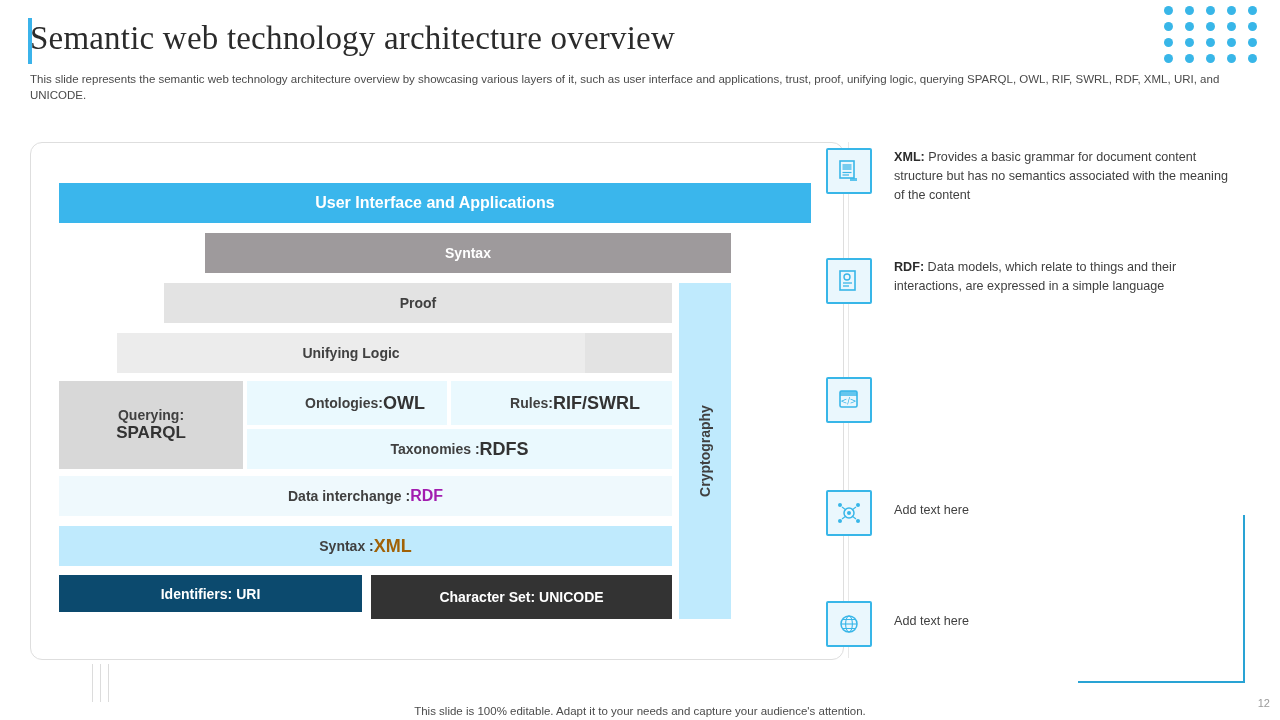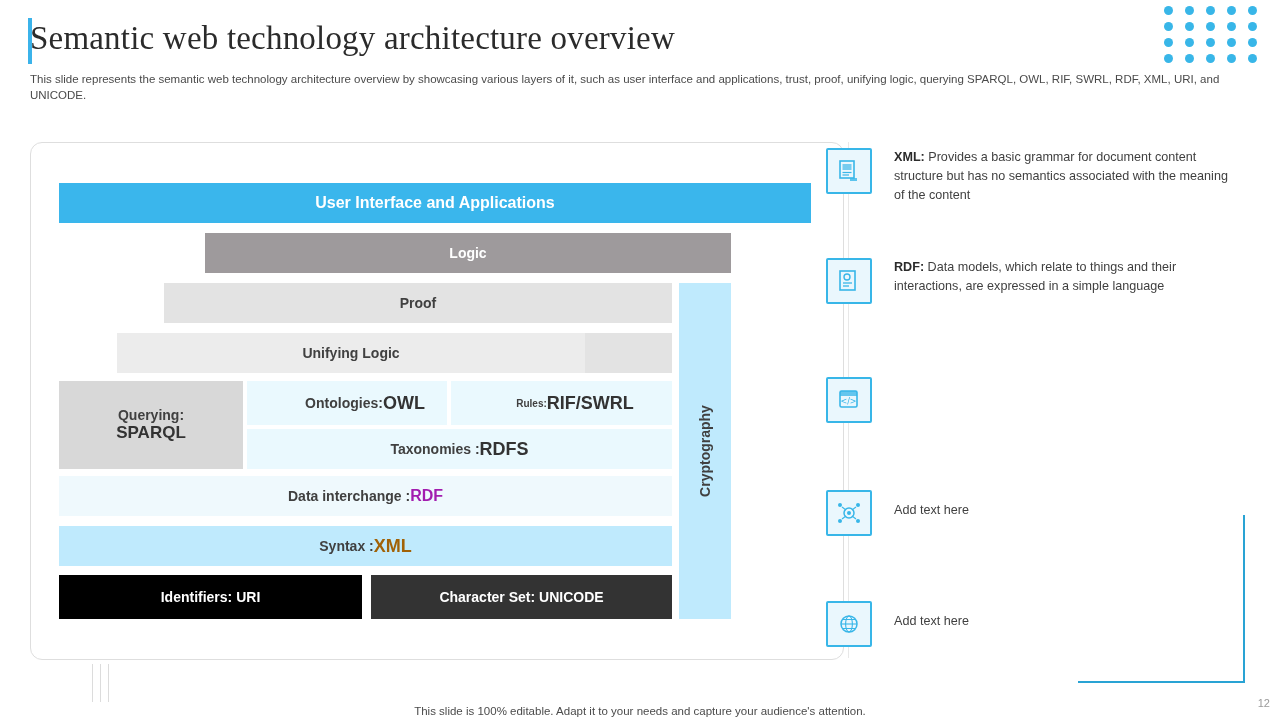--- a/index.html
+++ b/index.html
@@ -84,21 +84,21 @@
     <i style="left: 84px; top: 48px;"></i>
   </div>
 
 <div id="diagram-card">
 
   <div class="band" style="left:28px;top:40px;width:752px;height:40px;background:#3ab6ec;">
     <span style="color:#fff;font-size:16px;">User Interface and Applications</span>
   </div>
 
   <div class="band" style="left:174px;top:90px;width:526px;height:40px;background:#9e9a9c;">
-    <span style="color:#fff;font-size:14px;">Logic</span>
+    <span style="color:#fff;font-size:14px;">Syntax</span>
   </div>
 
   <div class="band" style="left:133px;top:140px;width:508px;height:40px;background:#e3e3e3;">
     <span style="font-size:14px;">Proof</span>
   </div>
 
   <div class="band" style="left:86px;top:190px;width:468px;height:40px;background:#ececec;">
     <span style="font-size:14px;">Unifying Logic</span>
   </div>
 
@@ -109,40 +109,40 @@
     <span style="font-size:14px;font-weight:bold;color:#404040;">Querying:</span>
     <span style="font-size:17px;font-weight:bold;color:#333;">SPARQL</span>
   </div>
 
   <div class="band" style="left:216px;top:238px;width:200px;height:44px;background:#eaf9fe;">
     <span style="font-size:14px;margin-left:36px;">Ontologies:</span>
     <span style="font-size:18px;font-weight:bold;color:#333;">OWL</span>
   </div>
 
   <div class="band" style="left:420px;top:238px;width:221px;height:44px;background:#eaf9fe;">
-    <span style="font-size:10px;margin-left:27px;">Rules:</span>
+    <span style="font-size:14px;margin-left:27px;">Rules:</span>
     <span style="font-size:18px;font-weight:bold;color:#333;">RIF/SWRL</span>
   </div>
 
   <div class="band" style="left:216px;top:286px;width:425px;height:40px;background:#eaf9fe;">
     <span style="font-size:14px;">Taxonomies : </span>
     <span style="font-size:18px;font-weight:bold;color:#333;">RDFS</span>
   </div>
 
   <div class="band" style="left:28px;top:333px;width:613px;height:40px;background:#eff9fd;">
     <span style="font-size:14px;">Data interchange : </span>
     <span style="font-size:16px;font-weight:bold;color:#a21caf;">RDF</span>
   </div>
 
   <div class="band" style="left:28px;top:383px;width:613px;height:40px;background:#bfeafd;">
     <span style="font-size:14px;">Syntax : </span>
     <span style="font-size:18px;font-weight:bold;color:#a16207;">XML</span>
   </div>
 
-  <div class="band" style="left:28px;top:432px;width:303px;height:44px;background:#000000;">
+  <div class="band" style="left:28px;top:432px;width:303px;height:37px;background:#0c4a6e;">
     <span style="color:#fff;font-size:14px;">Identifiers: URI</span>
   </div>
 
   <div class="band" style="left:340px;top:432px;width:301px;height:44px;background:#333333;">
     <span style="color:#fff;font-size:14px;">Character Set: UNICODE</span>
   </div>
 
   <div style="position:absolute;left:648px;top:140px;width:52px;height:336px;background:#bfeafd;
               display:flex;align-items:center;justify-content:center;">
     <span style="font-size:14px;font-weight:bold;color:#404040;transform:rotate(-90deg);white-space:nowrap;">Cryptography</span>

